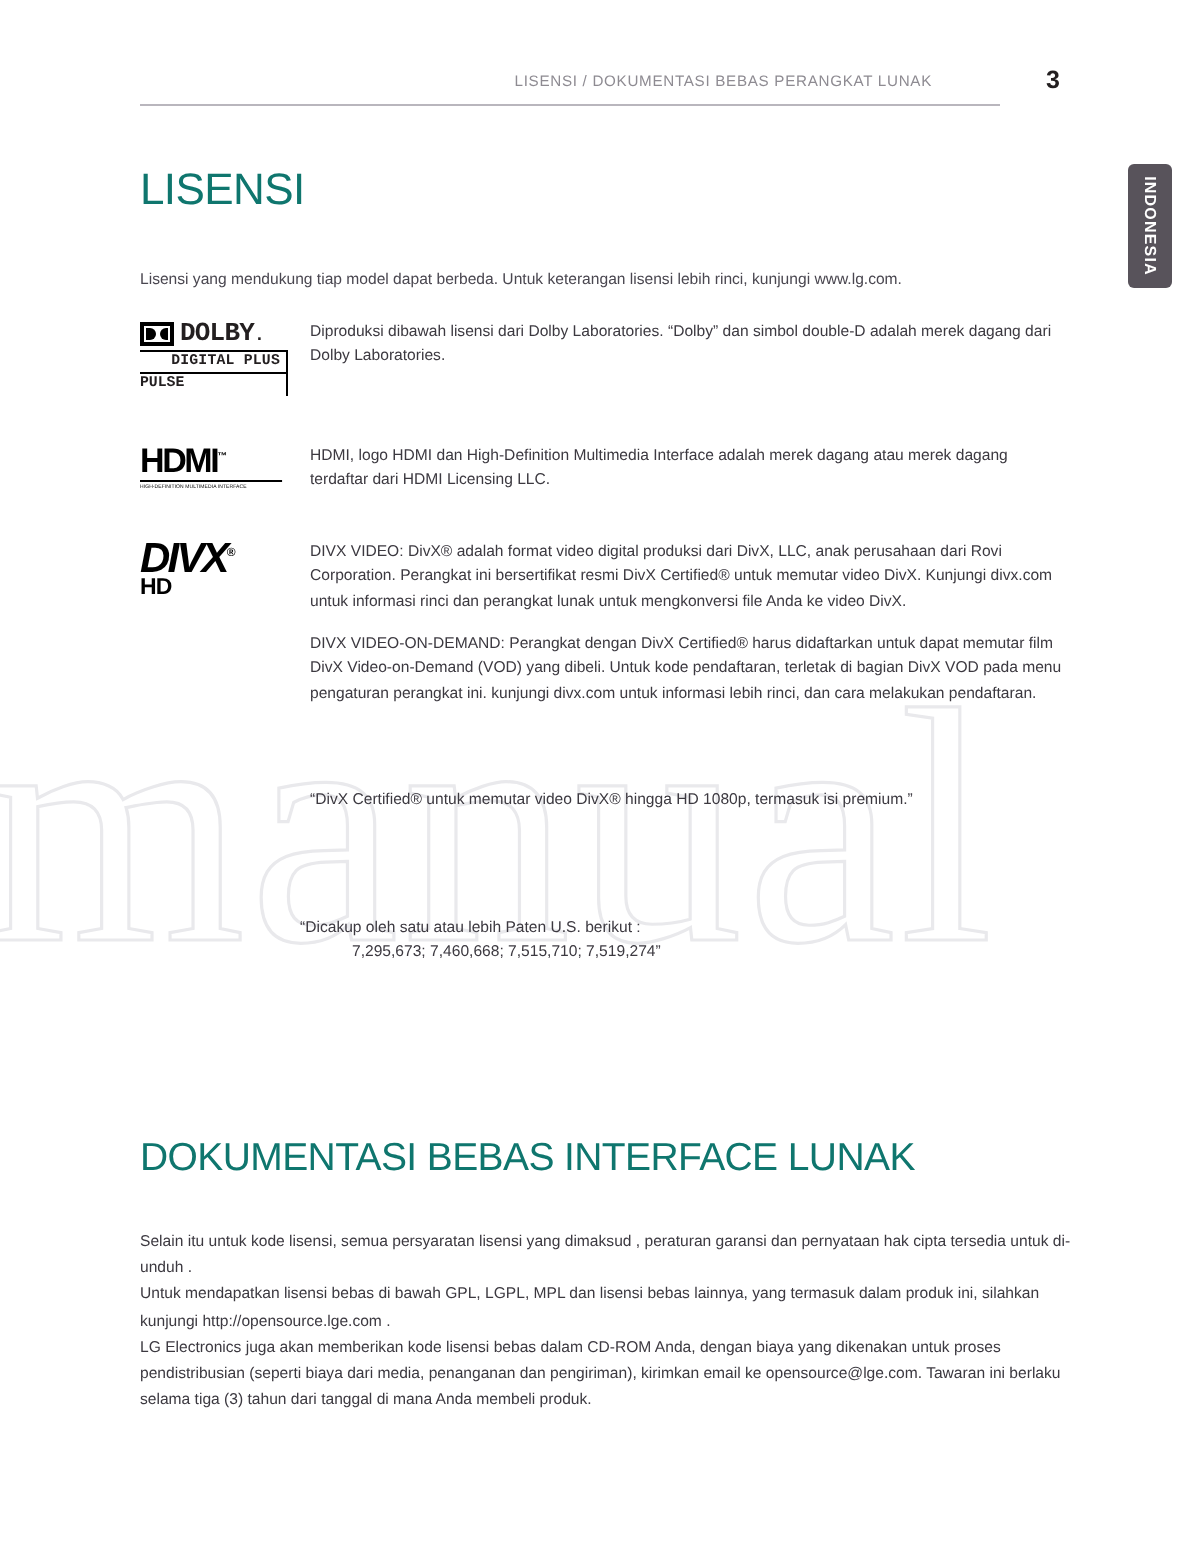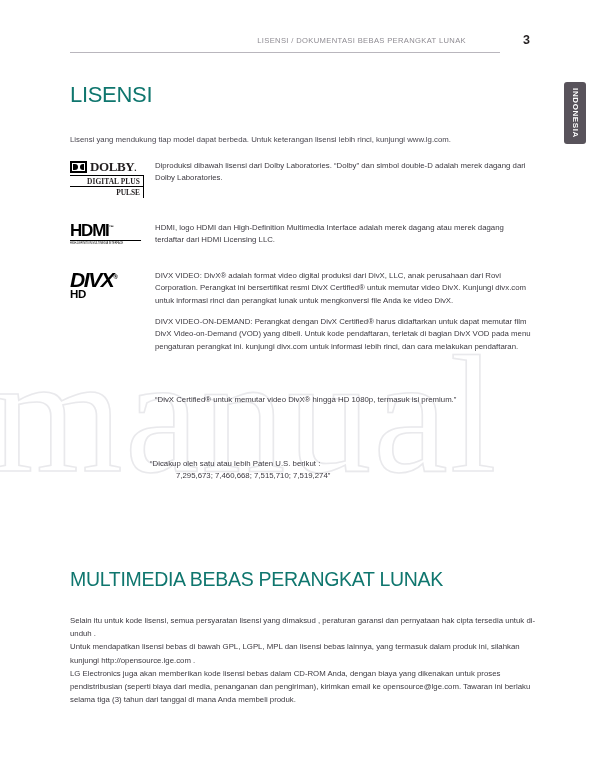--- a/index.html
+++ b/index.html
@@ -148,21 +148,21 @@
   }
   .row-text p { margin: 0; }
 
   #row-dolby  { top: 160px; }
   #row-hdmi   { top: 222px; }
   #row-divx   { top: 270px; }
 
   
   .dolby {
     width: 74px;
-    font-family: Liberation Serif, serif;
+    font-family: Liberation Mono, monospace;
   }
   .dolby-top {
     display: flex;
     align-items: center;
     gap: 3px;
   }
   .dolby-dd {
     width: 17px;
     height: 12px;
     border: 2px solid #000;
@@ -196,21 +196,20 @@
     text-align: right;
     font-size: 7.4px;
     font-weight: bold;
     letter-spacing: 0.1px;
     padding: 0.5px 3px 0.5px 0;
     line-height: 1.25;
   }
   .dolby-bar2 {
     border-top: 1.4px solid #000;
     border-right: 1.4px solid #000;
-    text-align: right;
     font-size: 7.4px;
     font-weight: bold;
     padding: 0.5px 3px 0.5px 0;
     line-height: 1.25;
   }
 
   
   .hdmi { width: 74px; }
   .hdmi-word {
     font-size: 17px;
@@ -358,21 +357,21 @@
   <div class="para" id="p-quote1">
     <p>“DivX Certified® untuk memutar video DivX® hingga HD 1080p, termasuk isi premium.”</p>
   </div>
 
 
   <div class="para" id="p-patent">
     <p>“Dicakup oleh satu atau lebih Paten U.S. berikut :</p>
     <p class="indent">7,295,673; 7,460,668; 7,515,710; 7,519,274”</p>
   </div>
 
-  <h1 class="section-title" id="title-doc">MULTIMEDIA BEBAS PERANGKAT LUNAK</h1>
+  <h1 class="section-title" id="title-doc">DOKUMENTASI BEBAS INTERFACE LUNAK</h1>
 
   <div class="body-block" id="block-doc">
     <p>Selain itu untuk kode lisensi, semua persyaratan lisensi yang dimaksud , peraturan garansi dan pernyataan hak cipta tersedia untuk di-unduh .</p>
     <p>Untuk mendapatkan lisensi bebas di bawah GPL, LGPL, MPL dan lisensi bebas lainnya, yang termasuk dalam produk ini, silahkan kunjungi http://opensource.lge.com .</p>
     <p>LG Electronics juga akan memberikan kode lisensi bebas dalam CD-ROM Anda, dengan biaya yang dikenakan untuk proses pendistribusian (seperti biaya dari media, penanganan dan pengiriman), kirimkan email ke opensource@lge.com. Tawaran ini berlaku selama tiga (3) tahun dari tanggal di mana Anda membeli produk.</p>
   </div>
 
 </div>
 
 </body></html>

